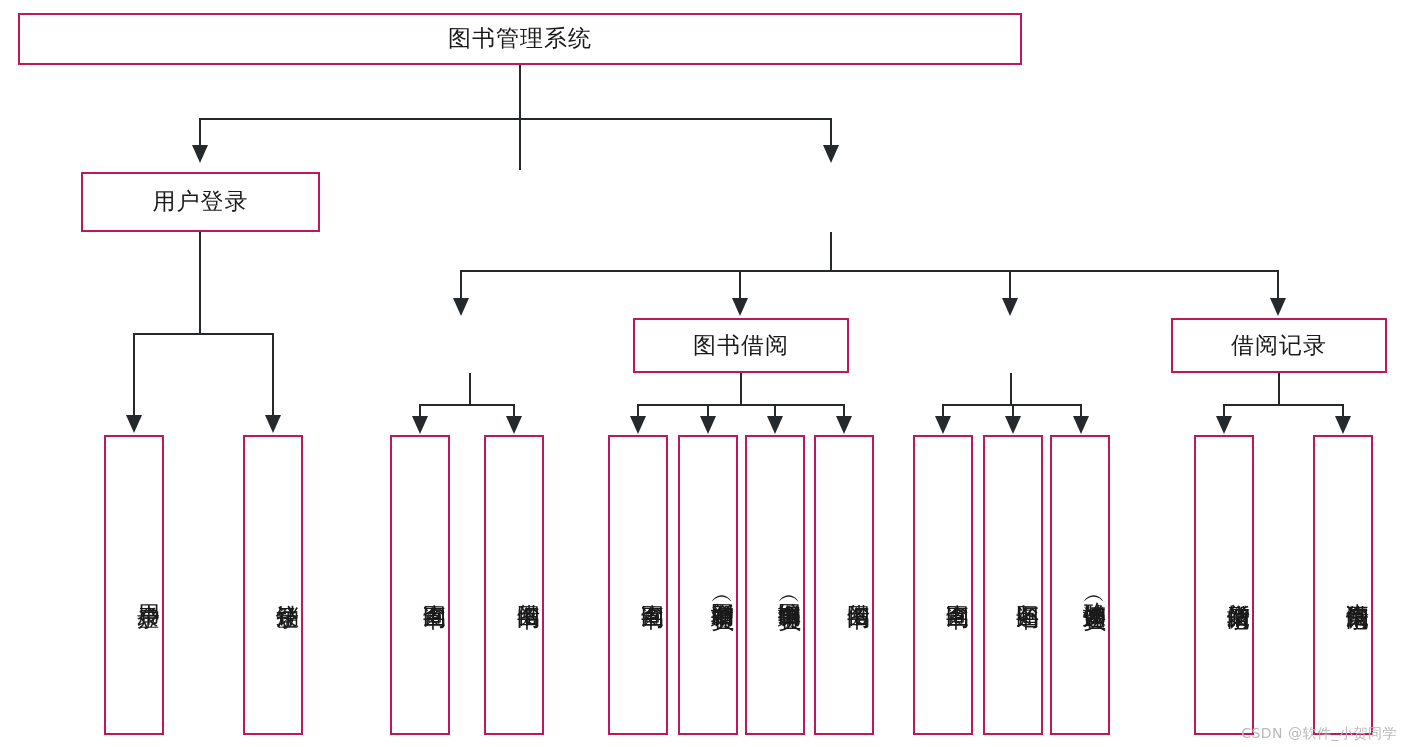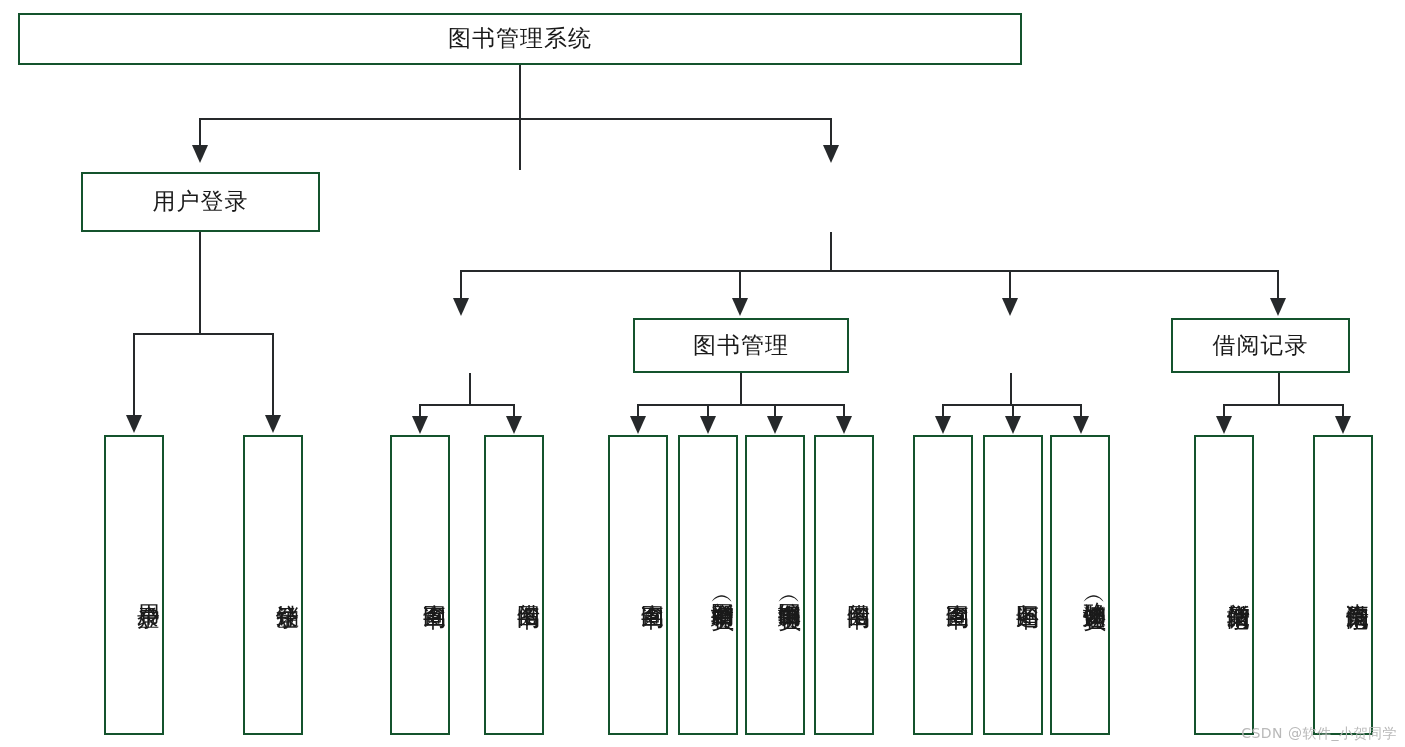--- a/index.html
+++ b/index.html
@@ -13,21 +13,21 @@
   #canvas {
     position: relative;
     width: 1405px;
     height: 747px;
     background: #ffffff;
     overflow: hidden;
   }
   .node {
     position: absolute;
     box-sizing: border-box;
-    border: 2px solid #14532d;
+    border: 2px solid #be185d;
     background: #ffffff;
     display: flex;
     align-items: center;
     justify-content: center;
     color: #1a1a1a;
   }
   .node.h {
     font-size: 23px;
     letter-spacing: 1px;
     line-height: 1.2;
@@ -103,23 +103,23 @@
   <div class="seg vline" style="left:460px; top:270px; height:30px;"></div>
   <div class="arrow" style="left:453px; top:298px;"></div>
   <div class="seg vline" style="left:739px; top:270px; height:30px;"></div>
   <div class="arrow" style="left:732px; top:298px;"></div>
   <div class="seg vline" style="left:1009px; top:270px; height:30px;"></div>
   <div class="arrow" style="left:1002px; top:298px;"></div>
   <div class="seg vline" style="left:1277px; top:270px; height:30px;"></div>
   <div class="arrow" style="left:1270px; top:298px;"></div>
 
   <div class="node h" style="left:633px; top:318px; width:216px; height:55px;">
-    <span>图书管理</span>
-  </div>
-  <div class="node h" style="left:1171px; top:318px; width:179px; height:55px;">
+    <span>图书借阅</span>
+  </div>
+  <div class="node h" style="left:1171px; top:318px; width:216px; height:55px;">
     <span>借阅记录</span>
   </div>
 
   <div class="seg vline" style="left:469px; top:373px; height:33px;"></div>
   <div class="seg hline" style="left:419px; top:404px; width:95px;"></div>
   <div class="seg vline" style="left:419px; top:404px; height:14px;"></div>
   <div class="arrow" style="left:412px; top:416px;"></div>
   <div class="seg vline" style="left:513px; top:404px; height:14px;"></div>
   <div class="arrow" style="left:506px; top:416px;"></div>
 

